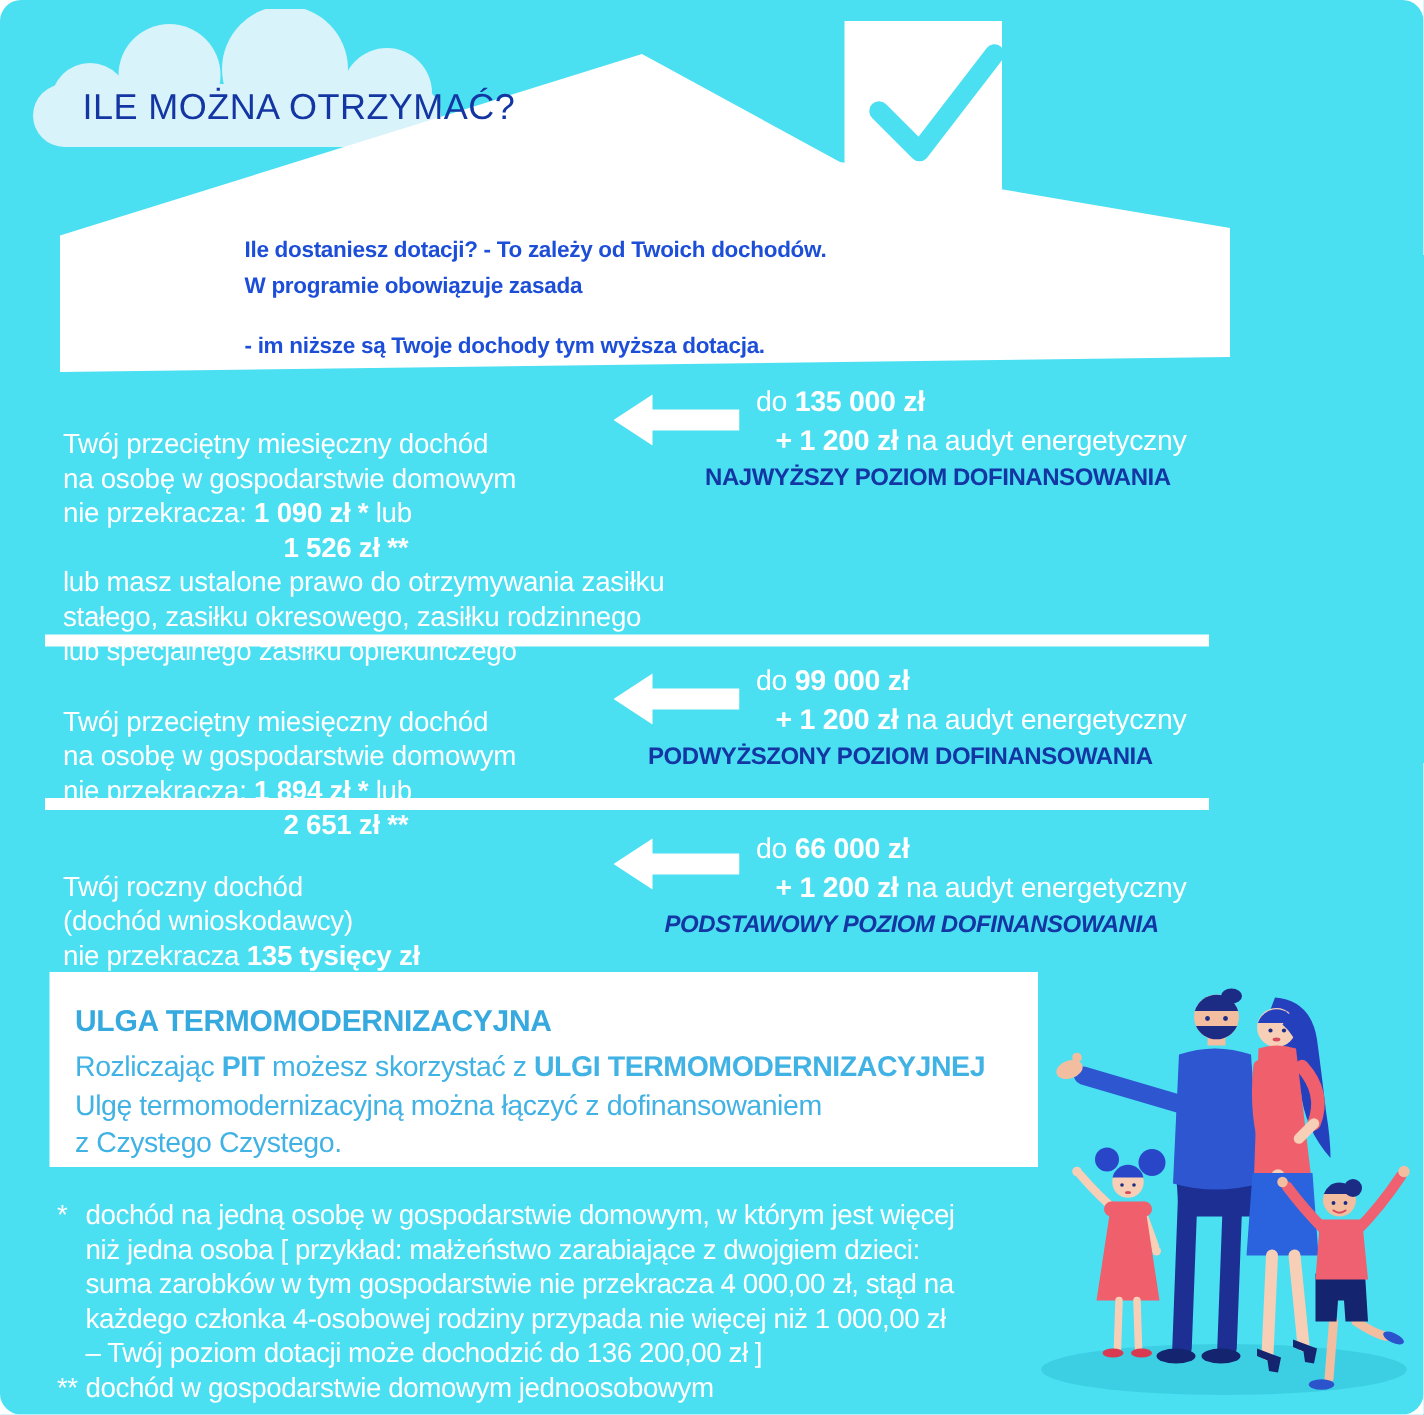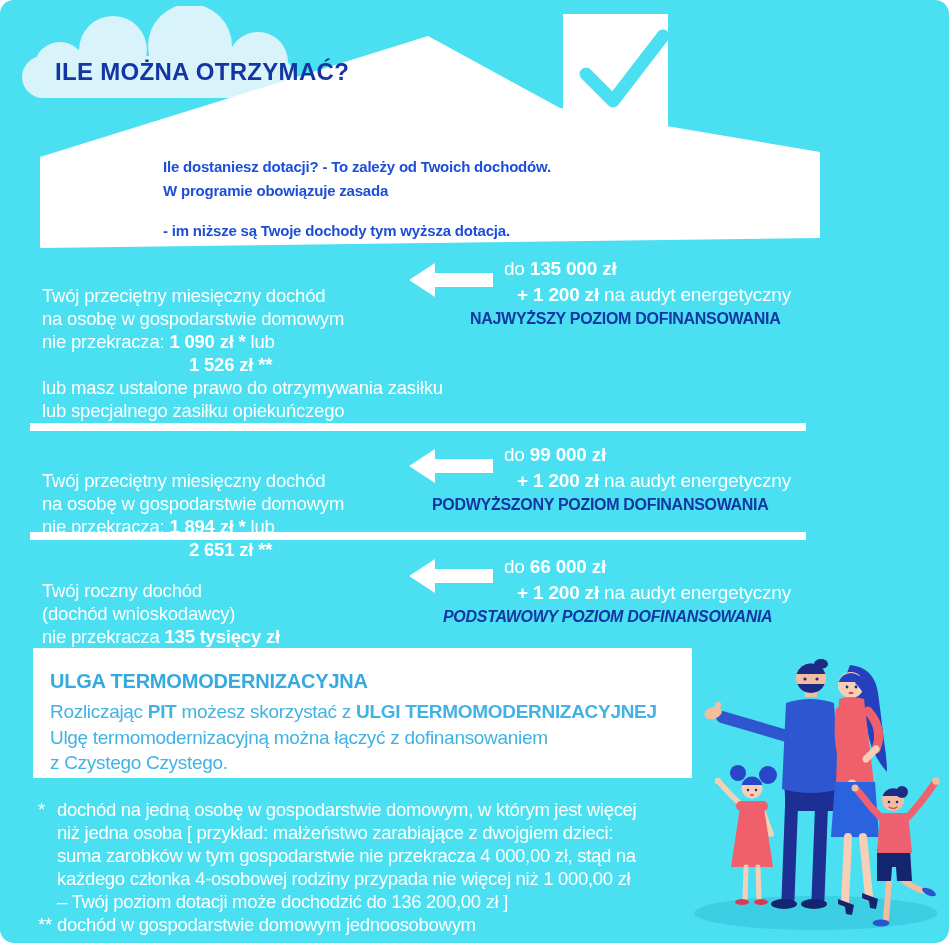--- a/index.html
+++ b/index.html
@@ -5,21 +5,21 @@
   html,body{margin:0;padding:0;background:#ffffff;}
   .stage{
     position:relative;width:949px;height:943px;margin:0 auto;
     background:#4bdff2;border-radius:14px;overflow:hidden;
     font-family:"Liberation Sans",sans-serif;
   }
   .abs{position:absolute;}
   .b{font-weight:700;}
   
   .page-title{
-    left:55px;top:58px;font-size:24px;font-weight:700;color:#1336a3;
+    left:55px;top:58px;font-size:24px;font-weight:400;color:#1336a3;
     letter-spacing:.3px;margin:0;white-space:nowrap;
   }
   
   .intro{left:163px;top:155px;color:#1d4ed8;font-size:15px;font-weight:700;
     line-height:24px;letter-spacing:-.2px;white-space:nowrap;}
   .intro .l3{margin-top:16px;}
   
   .tier-left{color:#ffffff;font-size:18.5px;line-height:23px;letter-spacing:-.2px;white-space:nowrap;margin-top:25px;}
   .tier-left .center-amt{padding-left:147px;}
   .t1-left{left:42px;top:259px;}
@@ -81,20 +81,21 @@
     <div class="l2">W programie obowiązuje zasada</div>
     <div class="l3">- im niższe są Twoje dochody tym wyższa dotacja.</div>
   </div>
 
   <div class="abs tier-left t1-left">
     <div>Twój przeciętny miesięczny dochód</div>
     <div>na osobę w gospodarstwie domowym</div>
     <div><span>nie przekracza: </span><span class="b">1 090 zł *</span><span> lub</span></div>
     <div class="center-amt b">1 526 zł **</div>
     <div>lub masz ustalone prawo do otrzymywania zasiłku</div>
+    <div>stałego, zasiłku okresowego, zasiłku rodzinnego</div>
     <div>lub specjalnego zasiłku opiekuńczego</div>
   </div>
   <svg class="abs arrow arr1" viewBox="0 0 84 36">
     <polygon points="0,19 26,2 26,12 84,12 84,26 26,26 26,36" fill="#ffffff"></polygon>
   </svg>
   <div class="abs grant-line g1a"><span>do </span><span class="b">135 000 zł</span></div>
   <div class="abs grant-line g1b"><span class="b">+ 1 200 zł</span><span> na audyt energetyczny</span></div>
   <div class="abs level g1c">NAJWYŻSZY POZIOM DOFINANSOWANIA</div>
 
   <div class="abs divider div1"></div>

